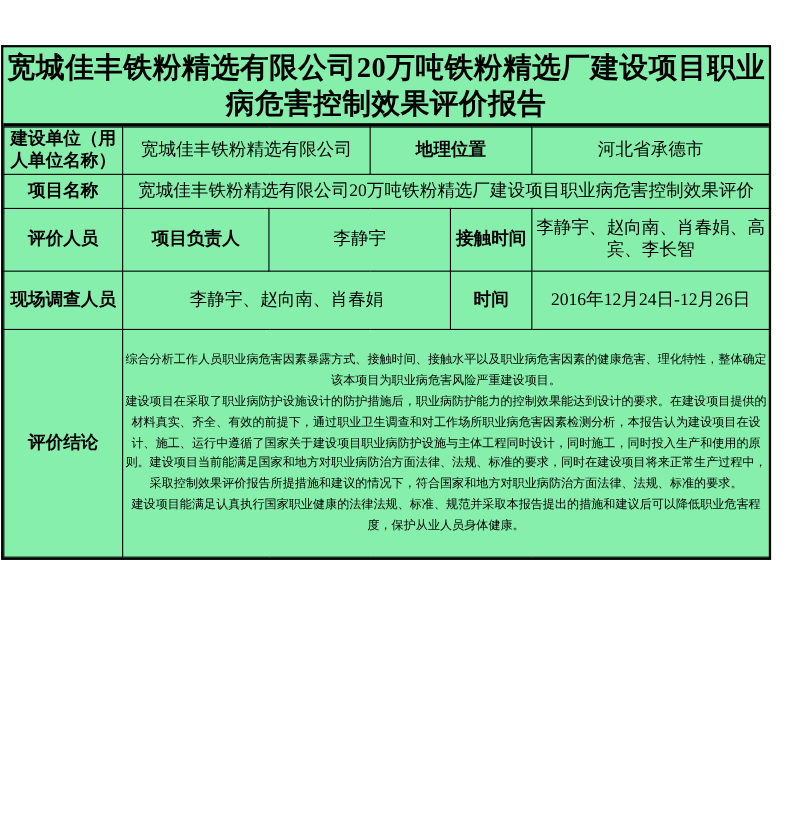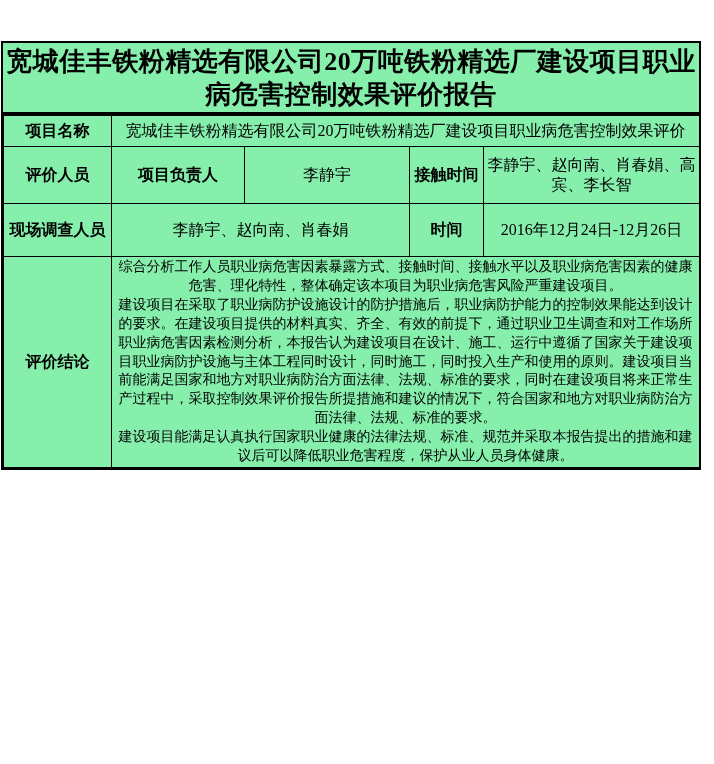--- a/index.html
+++ b/index.html
@@ -36,21 +36,21 @@
     text-align:center;
     vertical-align:middle;
     padding:1px 2px;
     overflow:hidden;
     word-break:break-all;
   }
   td.lbl{font-weight:bold;}
   td.left{text-align:left;}
   td.topleft{text-align:left;vertical-align:top;}
   .conclusion-text{
-    font-size:14px;
+    font-size:11px;
     line-height:18.9px;
   }
   tr.r1{height:43px;}
   tr.r2{height:31px;}
   tr.r3{height:146px;}
   tr.r4{height:57px;}
   tr.r5{height:53px;padding-left:20px;}
   tr.r6{height:127px;}
   tr.r7{height:207px;}
 </style>
@@ -65,20 +65,26 @@
     <colgroup>
       <col style="width:108px">
       <col style="width:133px">
       <col style="width:92px">
       <col style="width:73px">
       <col style="width:74px">
       <col style="width:216px">
     </colgroup>
 
     <tbody>
+        <tr class="r1">
+      <td class="lbl">建设单位（用人单位名称）</td>
+      <td colspan="2">宽城佳丰铁粉精选有限公司</td>
+      <td colspan="2" class="lbl">地理位置</td>
+      <td>河北省承德市</td>
+    </tr>
 
     <tr class="r2">
       <td class="lbl">项目名称</td>
       <td colspan="5">宽城佳丰铁粉精选有限公司20万吨铁粉精选厂建设项目职业病危害控制效果评价</td>
     </tr>
 
 
     <tr class="r4">
       <td class="lbl">评价人员</td>
       <td class="lbl">项目负责人</td>

